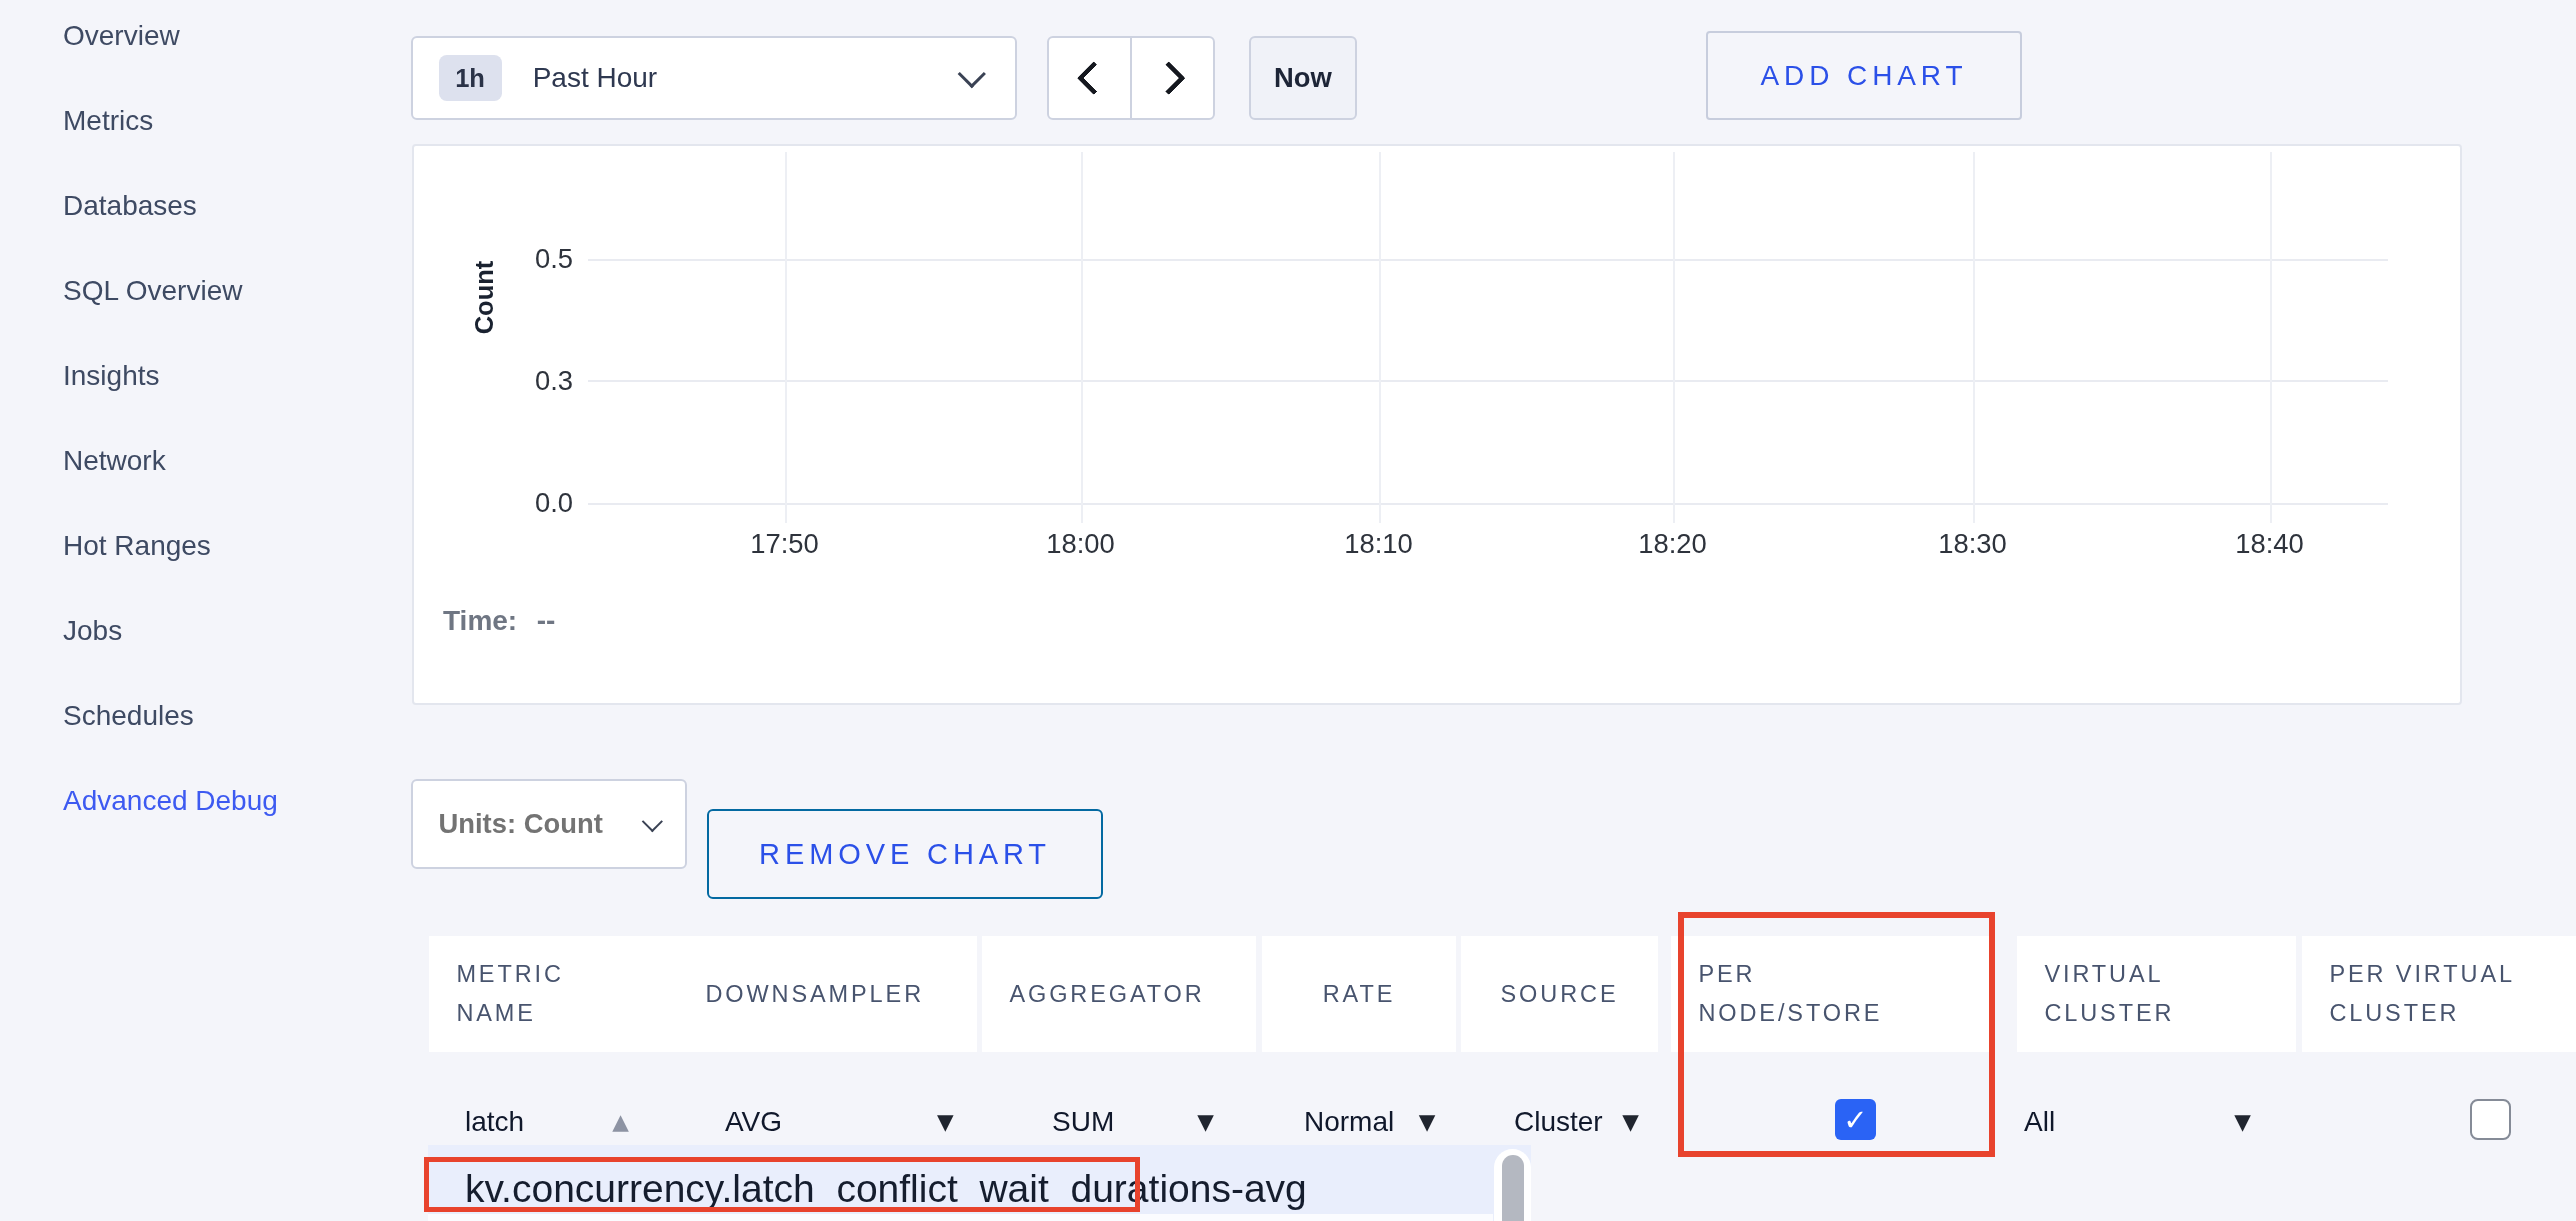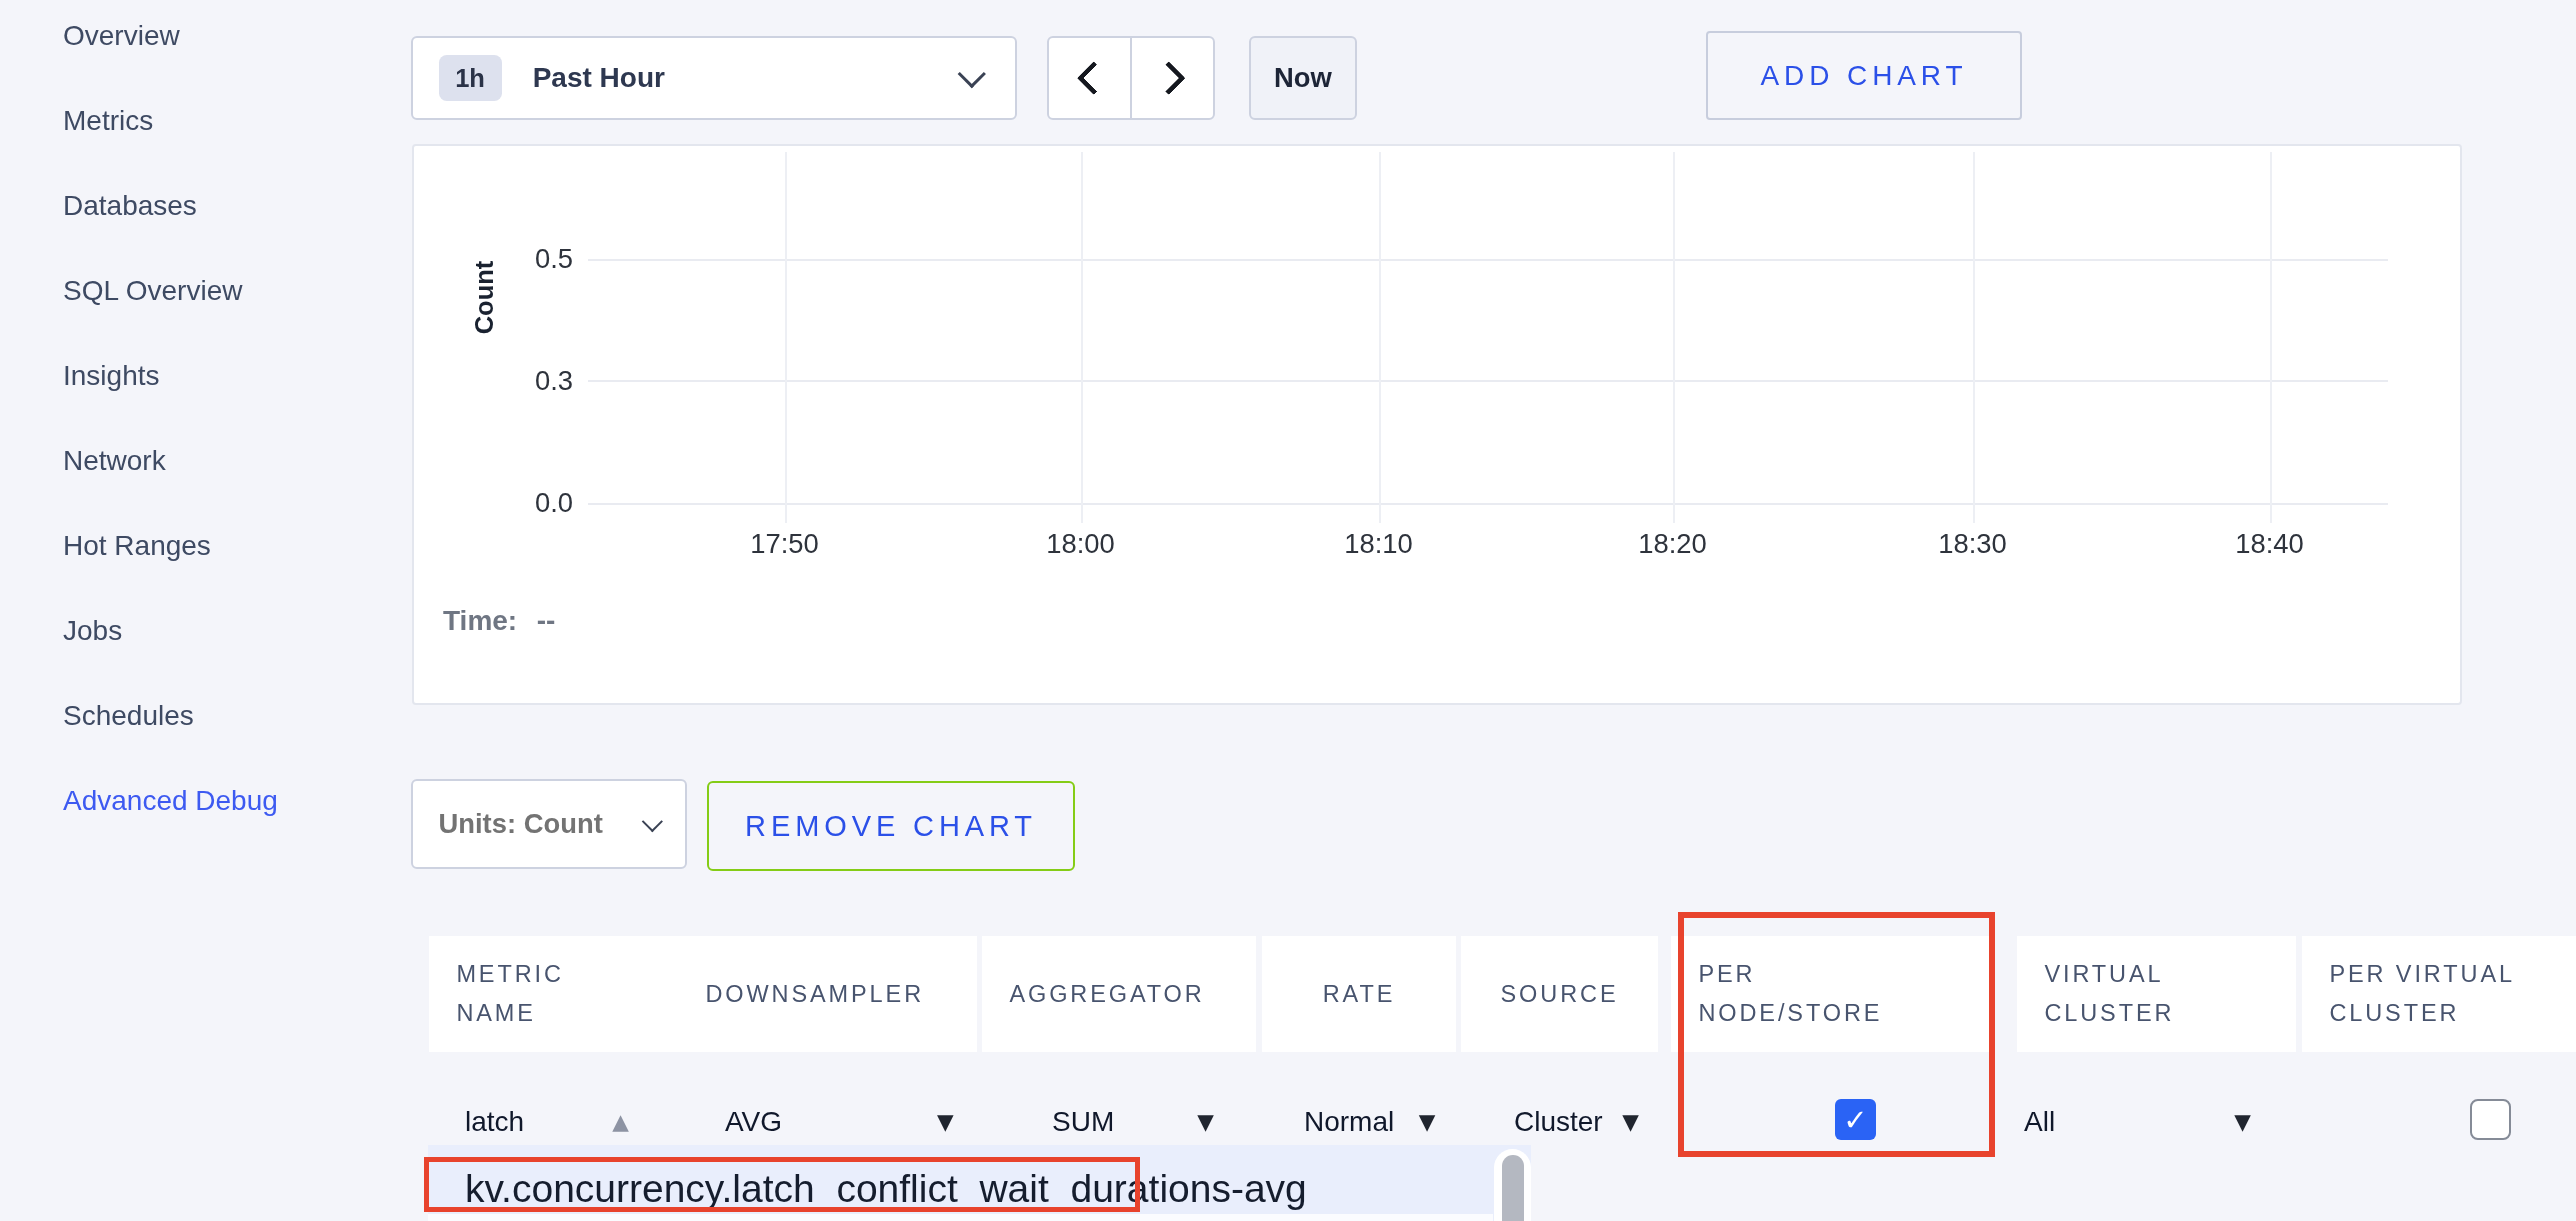--- a/index.html
+++ b/index.html
@@ -8,21 +8,21 @@
     background:#f4f5fa; font-family:"Liberation Sans","DejaVu Sans",sans-serif; color:#1c2436;
   }
   
   .sidebar{position:absolute; left:63px; top:-6.9px; display:flex; flex-direction:column;}
   .nav-item{height:85px; display:flex; align-items:center; font-size:28px; color:#3e4a63; cursor:pointer; white-space:nowrap;}
   .nav-item.active{color:#3d5af1;}
   
   .time-picker{position:absolute; left:411px; top:36px; width:606px; height:84px; background:#fff;
     border:2px solid #cdd2e0; border-radius:5.9px; box-sizing:border-box; display:flex; align-items:center; padding:0 33px 0 25.5px;}
   .time-badge{background:#dde1ee; border-radius:7.8px; font-weight:bold; font-size:25.5px; padding:8.8px 16.7px; color:#2a3247; margin-right:31px;}
-  .time-label{font-size:28px; color:#2e3850;font-weight:bold;}
+  .time-label{font-size:28px; color:#2e3850;}
   .chev{display:inline-block; box-sizing:border-box;}
   .chev.down{width:19.6px;height:19.6px;border-right:3.9px solid #3a4254;border-bottom:3.9px solid #3a4254;transform:rotate(45deg);margin-left:auto;margin-top:-7.8px;}
   .range-arrows{position:absolute; left:1047px; top:36px; height:84px; display:flex;}
   .arrow-btn{width:84px; height:84px; background:#fff; border:2px solid #cdd2e0; box-sizing:border-box;
     display:flex; align-items:center; justify-content:center; cursor:pointer;}
   .arrow-btn.prev{border-radius:5.9px 0 0 5.9px; border-right-width:1px;}
   .arrow-btn.next{border-radius:0 5.9px 5.9px 0; border-left-width:1px;}
   .chev.left{width:23.5px;height:23.5px;border-left:5.9px solid #15181f;border-bottom:5.9px solid #15181f;transform:rotate(45deg);margin-left:7.8px;border-radius:2px;}
   .chev.right{width:23.5px;height:23.5px;border-right:5.9px solid #15181f;border-top:5.9px solid #15181f;transform:rotate(45deg);margin-right:7.8px;border-radius:2px;}
   .now-btn{position:absolute; left:1249px; top:36px; width:108px; height:84px; background:#f0f2f8;
@@ -40,21 +40,21 @@
   .gridline-h{position:absolute; left:174px; width:1800px; height:2px; background:#e9ebf1;}
   .gridline-v{position:absolute; top:5.9px; height:371px; width:2px; background:#edeff4;}
   .x-tick{position:absolute; top:382px; width:137px; text-align:center; font-size:27.4px; color:#2e333c;}
   .time-readout{position:absolute; left:29px; top:459px; font-size:28px; font-weight:bold; color:#6f7683;}
   .time-readout .val{margin-left:19.6px;}
   
   .units-select{position:absolute; left:411px; top:779px; width:276px; height:90px; background:#fff; border:2px solid #cdd2e0;
     border-radius:5.9px; box-sizing:border-box; display:flex; align-items:center; padding:0 25.5px; font-weight:bold; font-size:27.4px;
     color:#737373; cursor:pointer;}
   .chev.small{width:14.7px;height:14.7px;border-right:2.9px solid #3a4254;border-bottom:2.9px solid #3a4254;transform:rotate(45deg);margin-left:auto;margin-top:-5.9px;}
-  .remove-chart-btn{position:absolute; left:707px; top:781px; width:368px; height:90px; border:2px solid #84cc16; border-radius:5.9px;
+  .remove-chart-btn{position:absolute; left:707px; top:809px; width:396px; height:90px; border:2px solid #0369a1; border-radius:5.9px;
     box-sizing:border-box; color:#2b50e8; font-size:29px; letter-spacing:4.9px; display:flex; align-items:center; justify-content:center;
     background:transparent; cursor:pointer;}
   
   .header-cell{position:absolute; top:936px; height:116px; background:#fff; display:flex; align-items:center;
     padding-left:27.4px; box-sizing:border-box; font-size:23.5px; letter-spacing:2.9px; color:#48546e; line-height:39px; white-space:pre-line;}
   .select-control{position:absolute; top:1100px; height:43px; display:flex; align-items:center; font-size:28px; color:#10182b; cursor:pointer;}
   .caret{font-size:21.6px; color:#20252f; font-family:"DejaVu Sans",sans-serif;}
   .caret.up{color:#8d93a3;}
   .checkbox-checked{position:absolute; left:1835px; top:1099px; width:41px; height:41px; background:#2a63f5; border-radius:5.9px;
     color:#fff; font-size:29px; font-weight:bold; display:flex; align-items:center; justify-content:center; cursor:pointer;}

